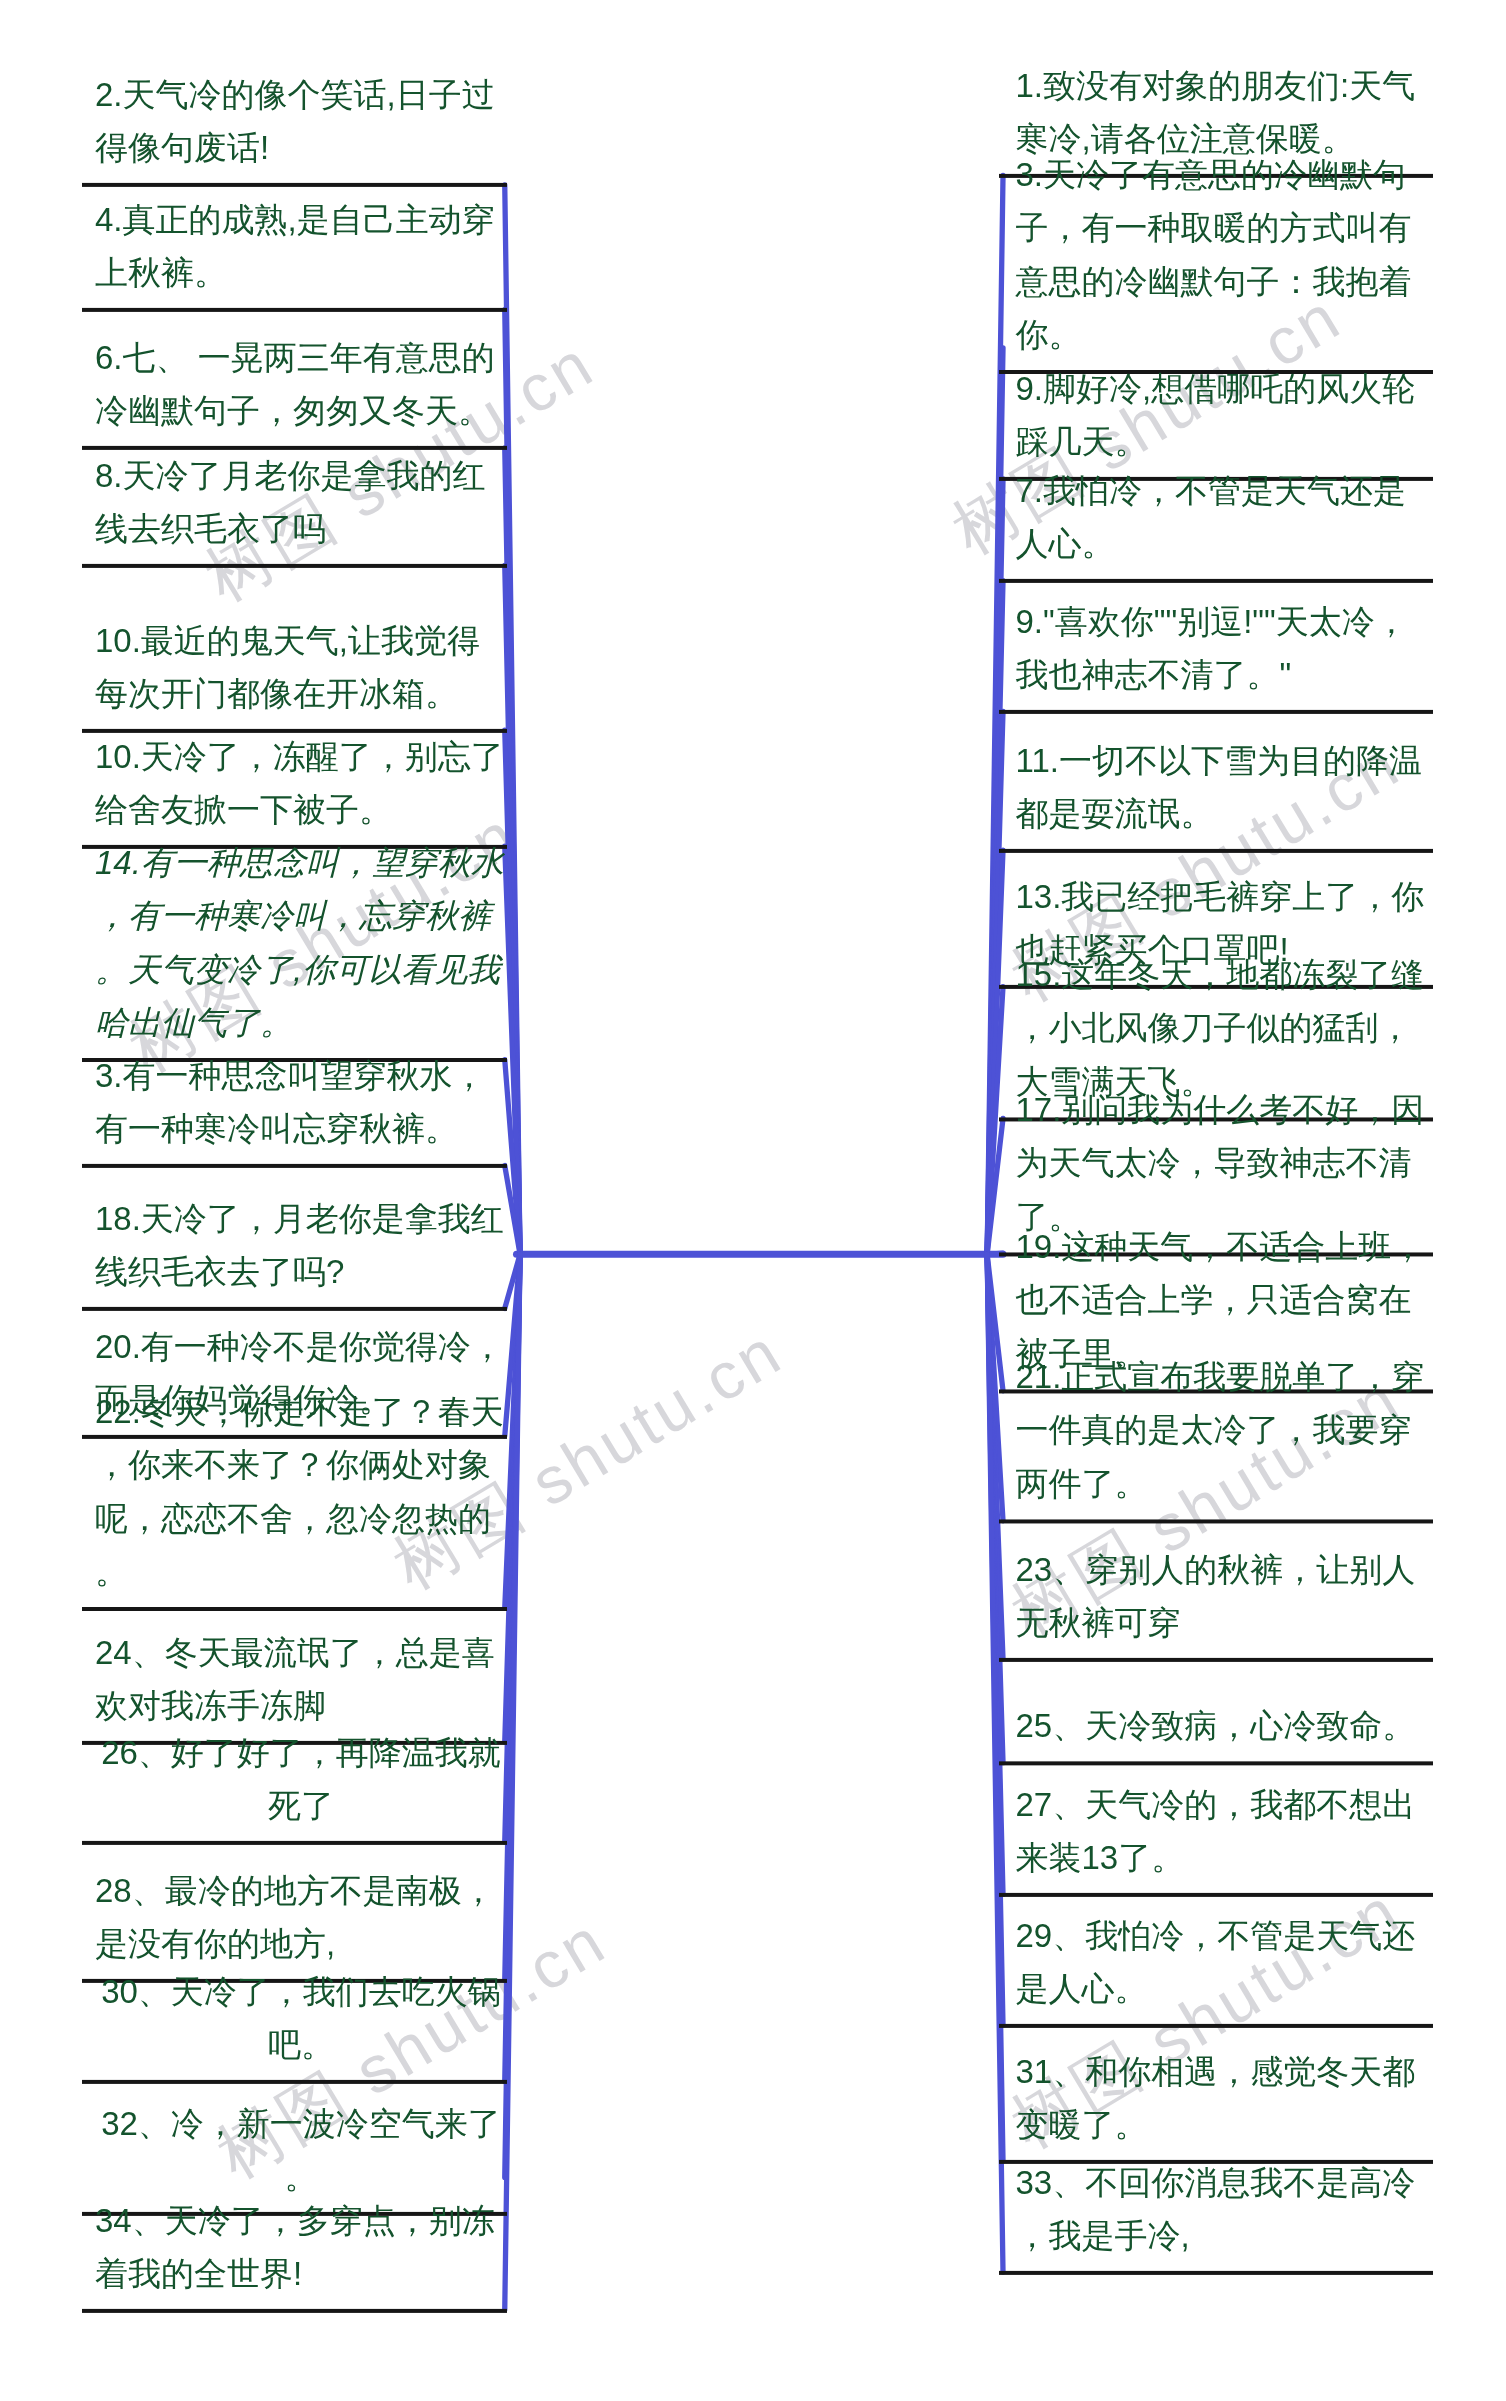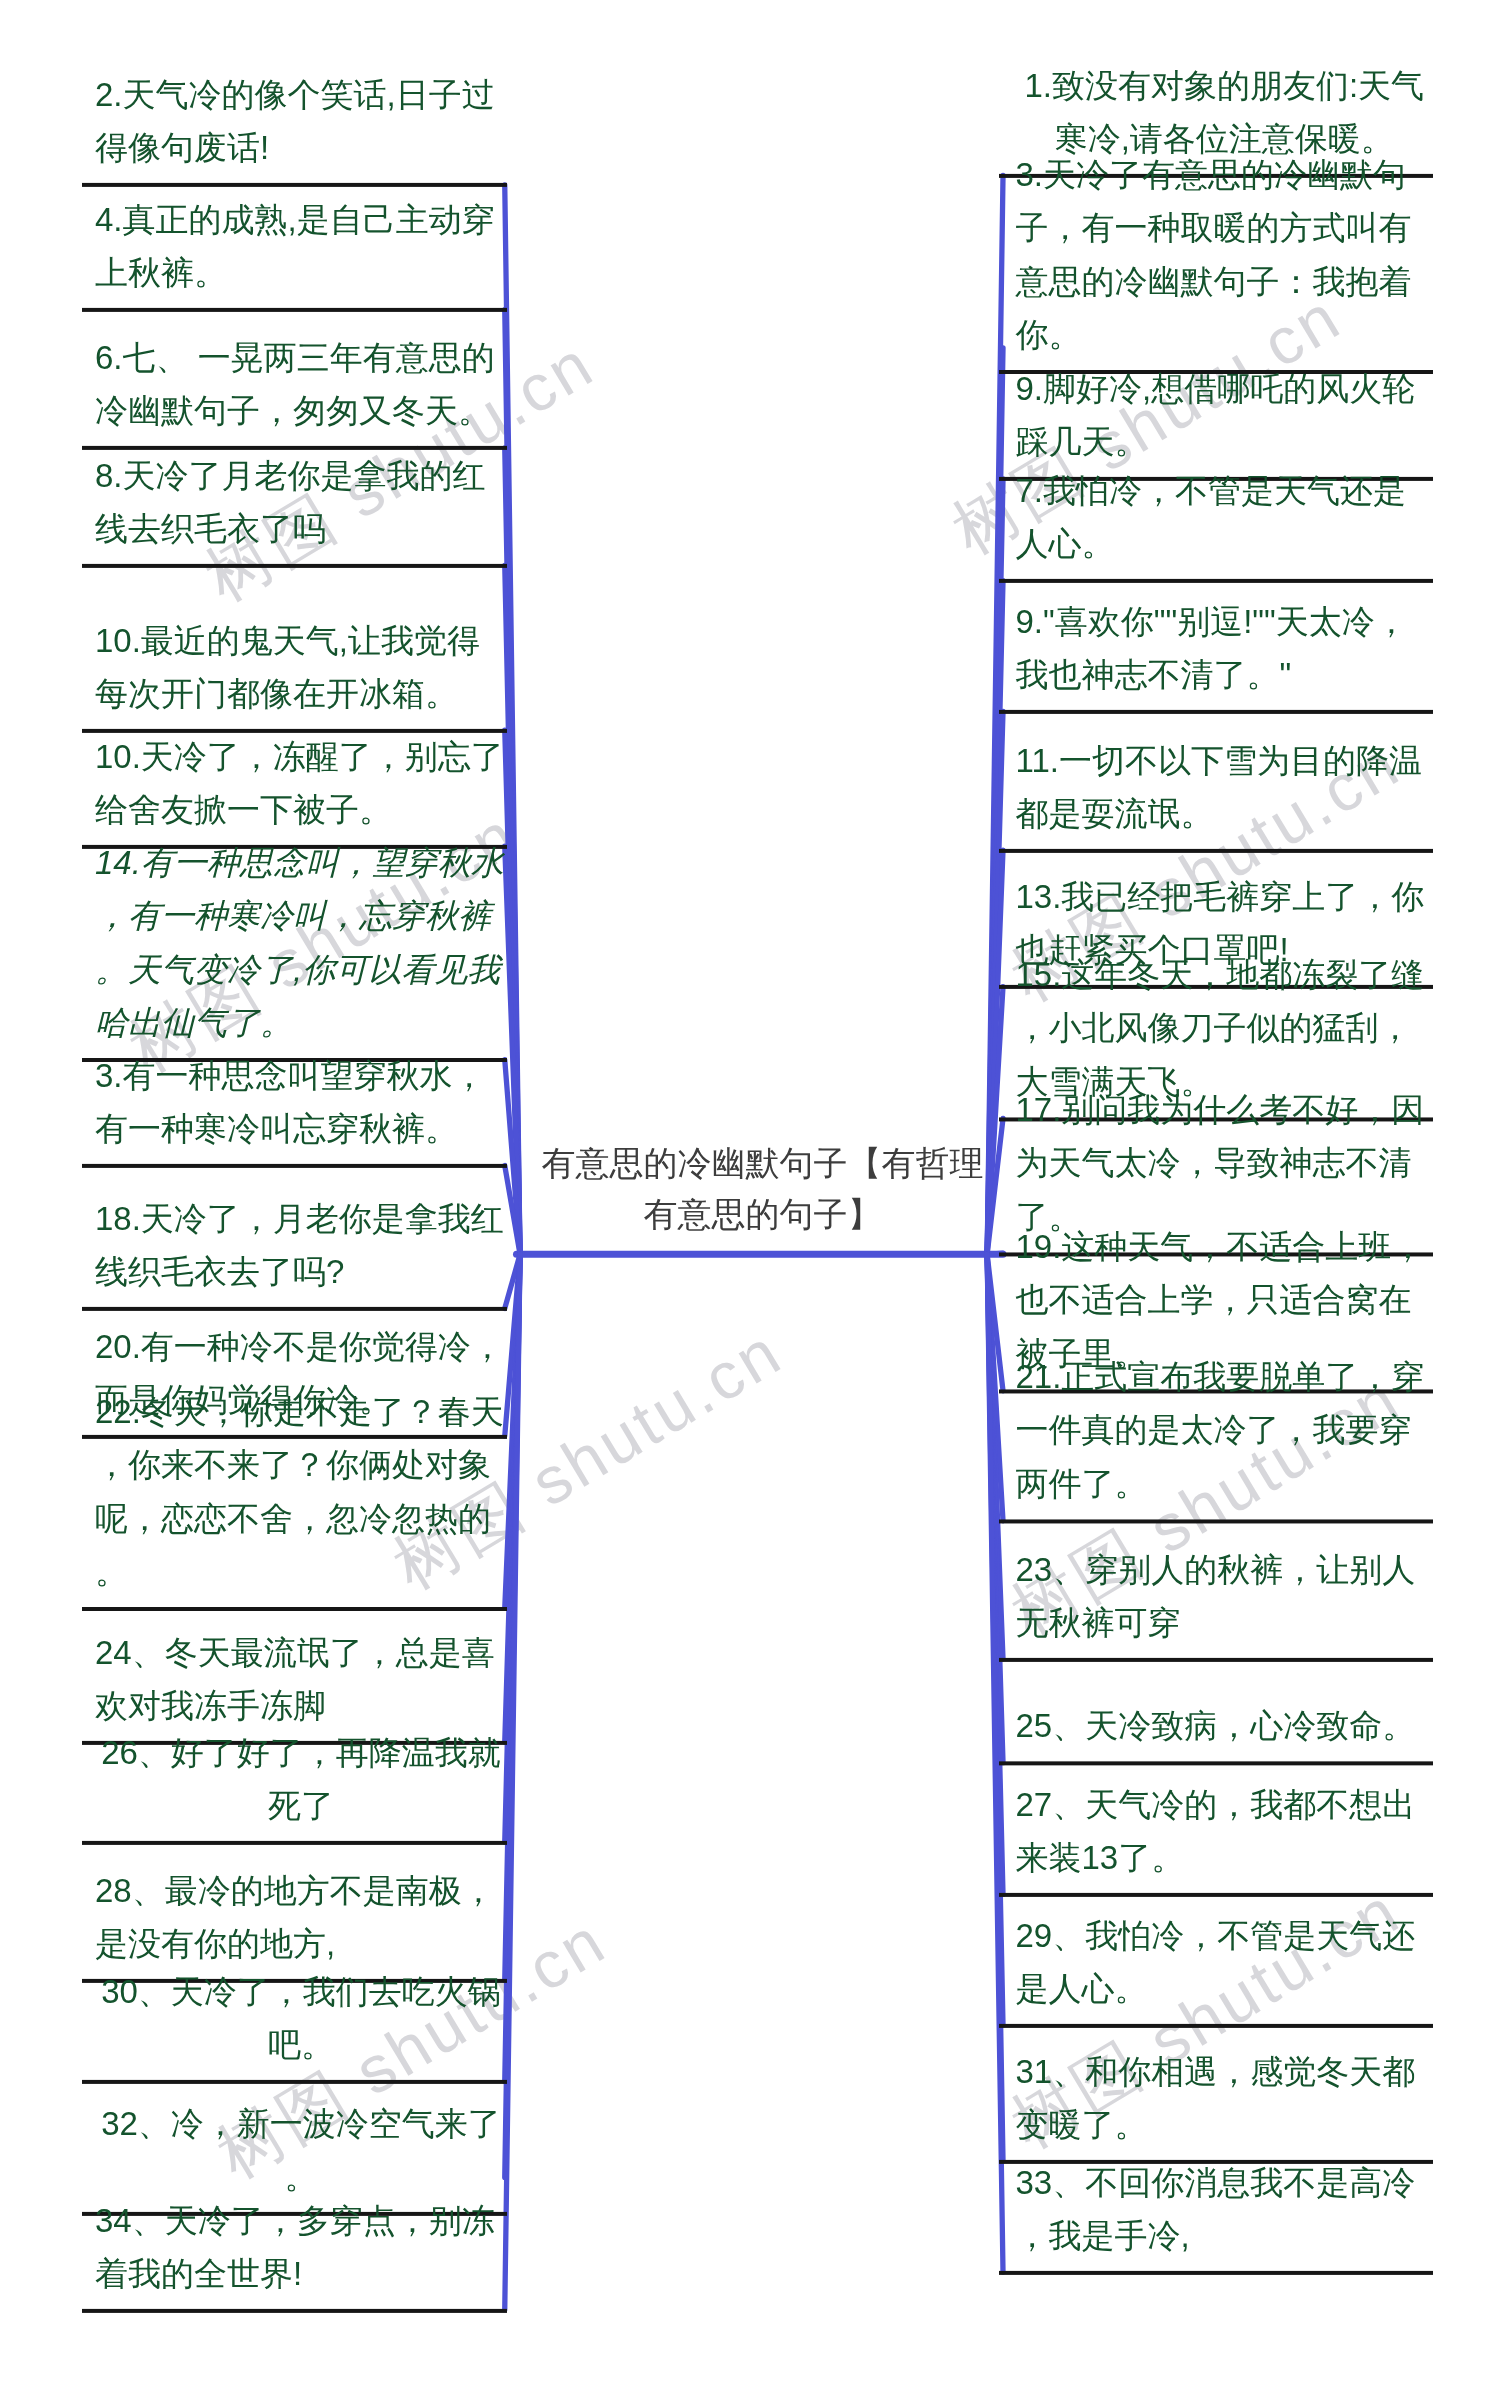--- a/index.html
+++ b/index.html
@@ -78,40 +78,39 @@
       <line x1="1678" y1="2132" x2="1705" y2="2130" stroke="#4d52d6" stroke-width="9" stroke-linecap="round"></line>
       <line x1="1678" y1="2132" x2="1705" y2="2364" stroke="#4d52d6" stroke-width="9" stroke-linecap="round"></line>
       <line x1="1678" y1="2132" x2="1705" y2="2585" stroke="#4d52d6" stroke-width="9" stroke-linecap="round"></line>
       <line x1="1678" y1="2132" x2="1705" y2="2820" stroke="#4d52d6" stroke-width="9" stroke-linecap="round"></line>
       <line x1="1678" y1="2132" x2="1705" y2="2996" stroke="#4d52d6" stroke-width="9" stroke-linecap="round"></line>
       <line x1="1678" y1="2132" x2="1705" y2="3220" stroke="#4d52d6" stroke-width="9" stroke-linecap="round"></line>
       <line x1="1678" y1="2132" x2="1705" y2="3442" stroke="#4d52d6" stroke-width="9" stroke-linecap="round"></line>
       <line x1="1678" y1="2132" x2="1705" y2="3673" stroke="#4d52d6" stroke-width="9" stroke-linecap="round"></line>
       <line x1="1678" y1="2132" x2="1705" y2="3862" stroke="#4d52d6" stroke-width="9" stroke-linecap="round"></line>
     </svg>
-  <div id="center-title">有意思的冷幽默句子【有哲理有意思的句子】</div>
   <div id="nodes">
       <div class="node left-node" style="top: 187px;">2.天气冷的像个笑话,日子过得像句废话!</div>
       <div class="node left-node" style="top: 312px;">4.真正的成熟,是自己主动穿上秋裤。</div>
       <div class="node left-node" style="top: 450px;">6.七、 一晃两三年有意思的冷幽默句子，匆匆又冬天。</div>
       <div class="node left-node" style="top: 568px;">8.天冷了月老你是拿我的红线去织毛衣了吗</div>
       <div class="node left-node" style="top: 733px;">10.最近的鬼天气,让我觉得每次开门都像在开冰箱。</div>
       <div class="node left-node" style="top: 849px;">10.天冷了，冻醒了，别忘了给舍友掀一下被子。</div>
       <div class="node left-node" style="top: 1062px; font-style: italic;">14.有一种思念叫，望穿秋水，有一种寒冷叫，忘穿秋裤。天气变冷了,你可以看见我哈出仙气了。</div>
       <div class="node left-node" style="top: 1168px;">3.有一种思念叫望穿秋水，有一种寒冷叫忘穿秋裤。</div>
       <div class="node left-node" style="top: 1311px;">18.天冷了，月老你是拿我红线织毛衣去了吗?</div>
       <div class="node left-node" style="top: 1439px;">20.有一种冷不是你觉得冷，而是你妈觉得你冷。</div>
       <div class="node left-node" style="top: 1611px;">22.冬天，你走不走了？春天，你来不来了？你俩处对象呢，恋恋不舍，忽冷忽热的。</div>
       <div class="node left-node" style="top: 1745px;">24、冬天最流氓了，总是喜欢对我冻手冻脚</div>
       <div class="node left-node center-align" style="top: 1845px;">26、好了好了，再降温我就死了</div>
       <div class="node left-node" style="top: 1983px;">28、最冷的地方不是南极，是没有你的地方,</div>
       <div class="node left-node center-align" style="top: 2084px;">30、天冷了，我们去吃火锅吧。</div>
       <div class="node left-node center-align" style="top: 2180px; margin-top: 36px;">32、冷，新一波冷空气来了。</div>
       <div class="node left-node" style="top: 2313px;">34、天冷了，多穿点，别冻着我的全世界!</div>
-      <div class="node right-node" style="top: 178px; text-align: center;">1.致没有对象的朋友们:天气寒冷,请各位注意保暖。</div>
+      <div class="node right-node" style="top: 178px;">1.致没有对象的朋友们:天气寒冷,请各位注意保暖。</div>
       <div class="node right-node" style="top: 350px; margin-top: 24px;">3.天冷了有意思的冷幽默句子，有一种取暖的方式叫有意思的冷幽默句子：我抱着你。</div>
       <div class="node right-node" style="top: 481px;">9.脚好冷,想借哪吒的风火轮踩几天。</div>
       <div class="node right-node" style="top: 583px;">7.我怕冷，不管是天气还是人心。</div>
       <div class="node right-node" style="top: 714px;">9."喜欢你""别逗!""天太冷，我也神志不清了。"</div>
       <div class="node right-node" style="top: 853px;">11.一切不以下雪为目的降温都是耍流氓。</div>
       <div class="node right-node" style="top: 989px;">13.我已经把毛裤穿上了，你也赶紧买个口罩吧!</div>
       <div class="node right-node" style="top: 1121px;">15.这年冬天，地都冻裂了缝，小北风像刀子似的猛刮，大雪满天飞。</div>
       <div class="node right-node" style="top: 1256px;">17.别问我为什么考不好，因为天气太冷，导致神志不清了。</div>
       <div class="node right-node" style="top: 1393px;">19.这种天气，不适合上班，也不适合上学，只适合窝在被子里。</div>
       <div class="node right-node" style="top: 1523px;">21.正式宣布我要脱单了，穿一件真的是太冷了，我要穿两件了。</div>

